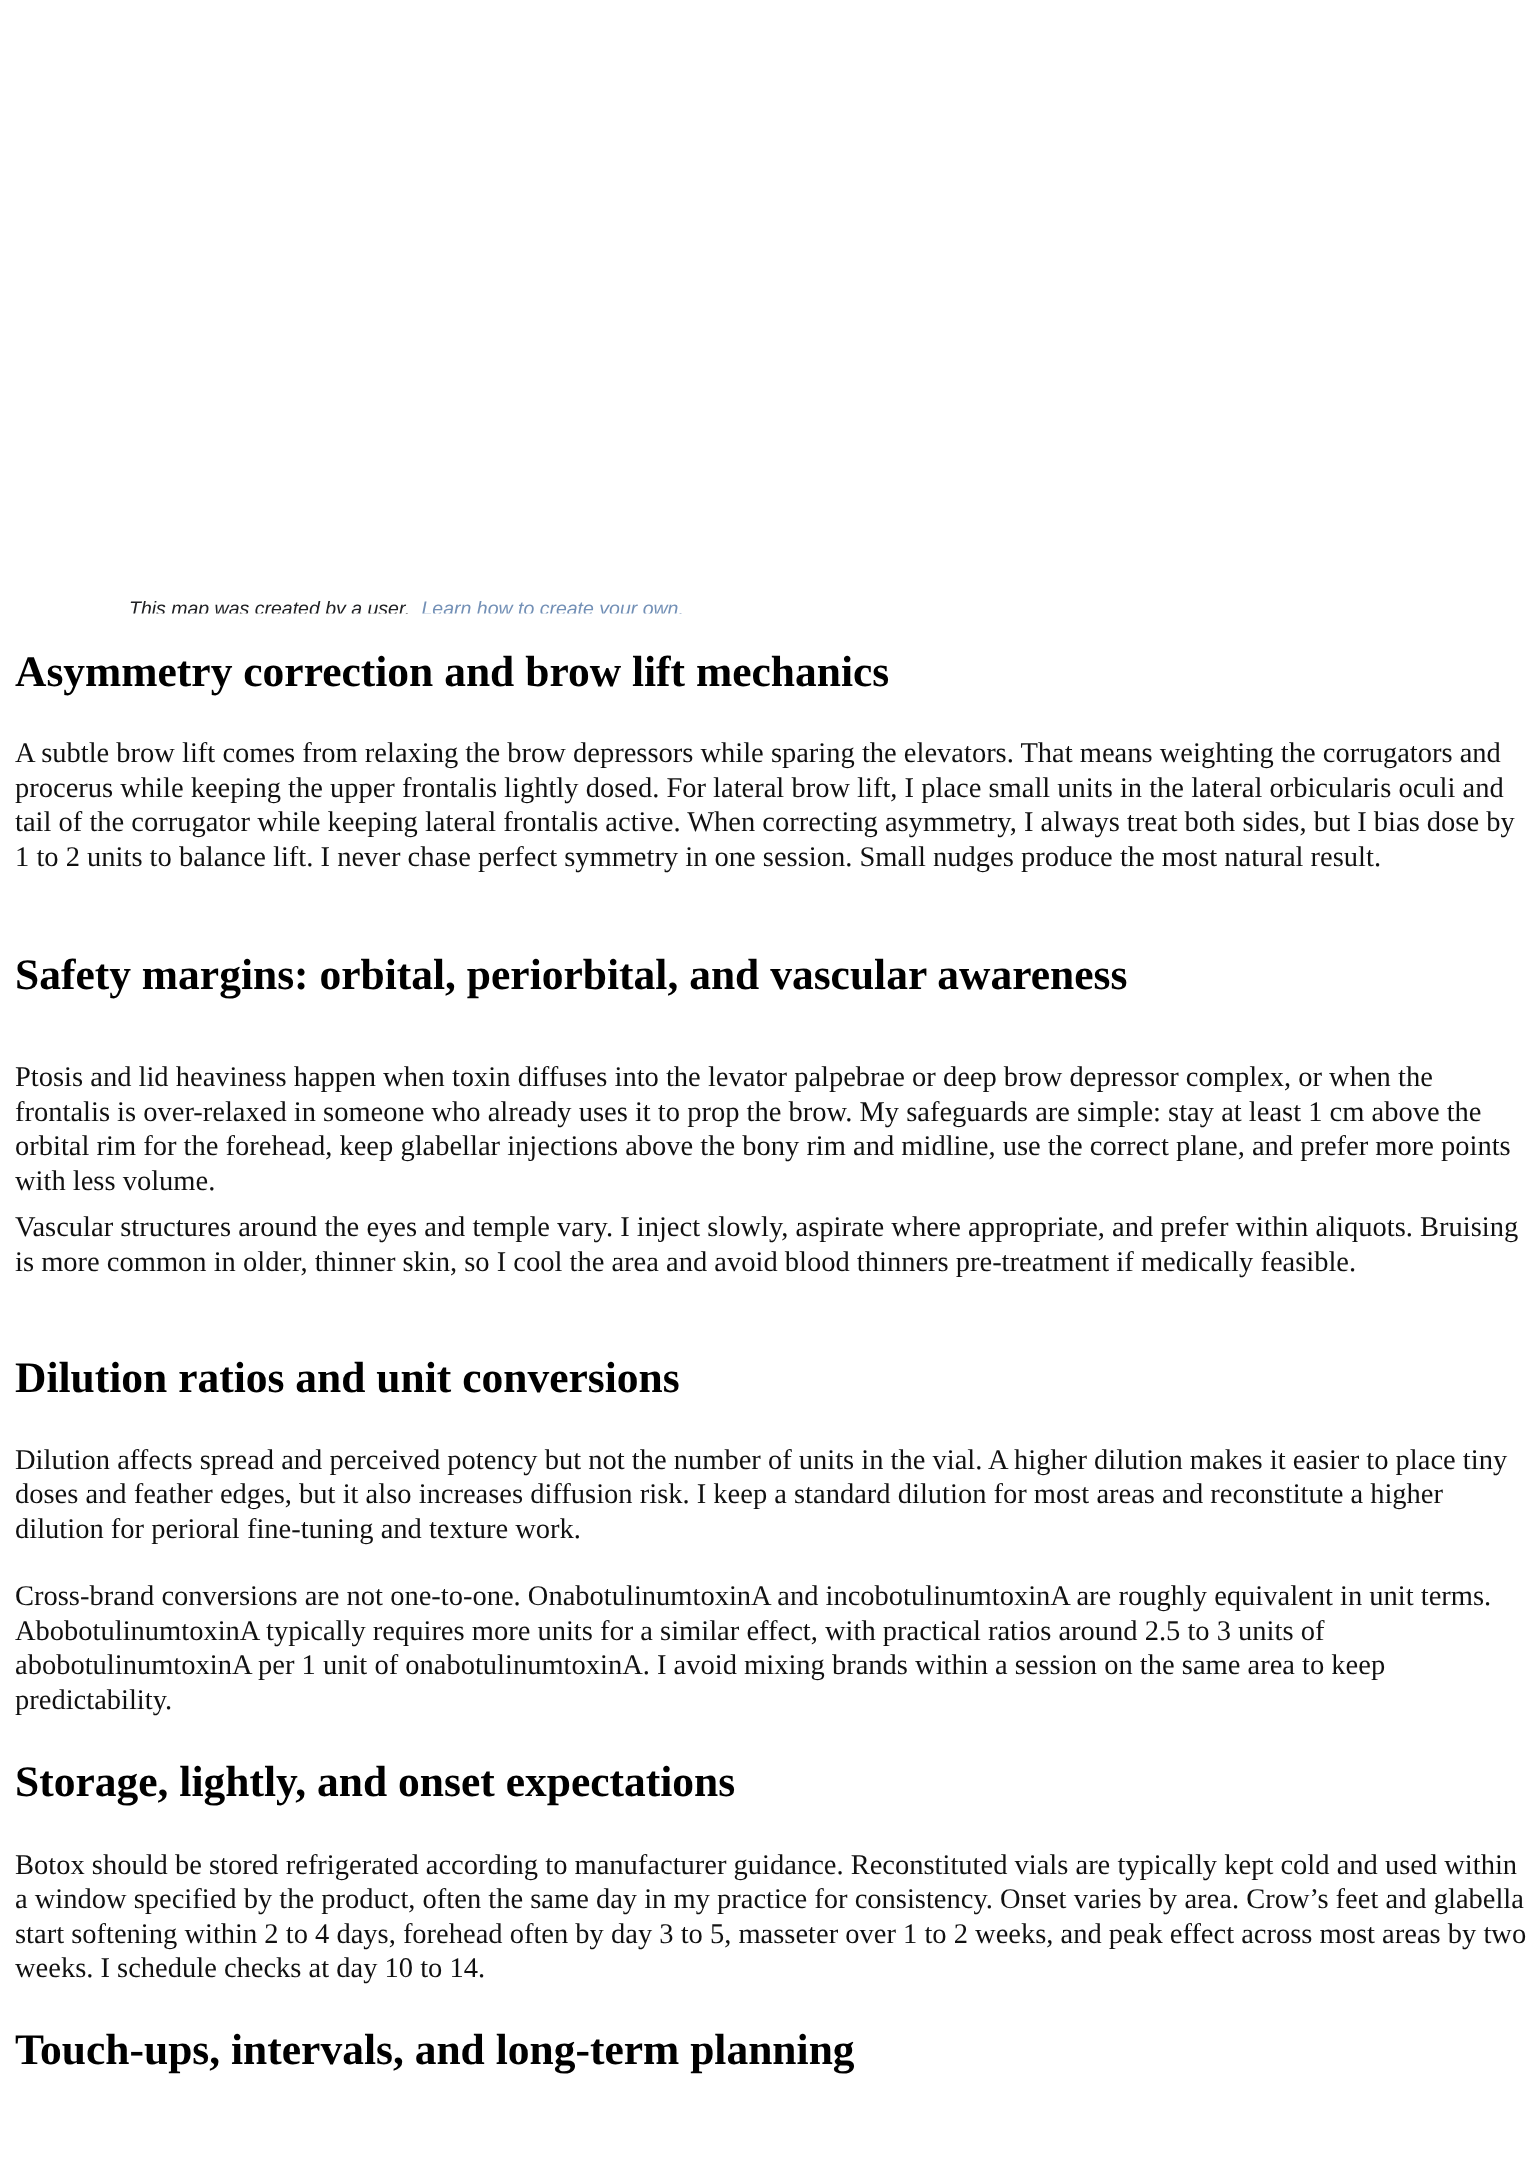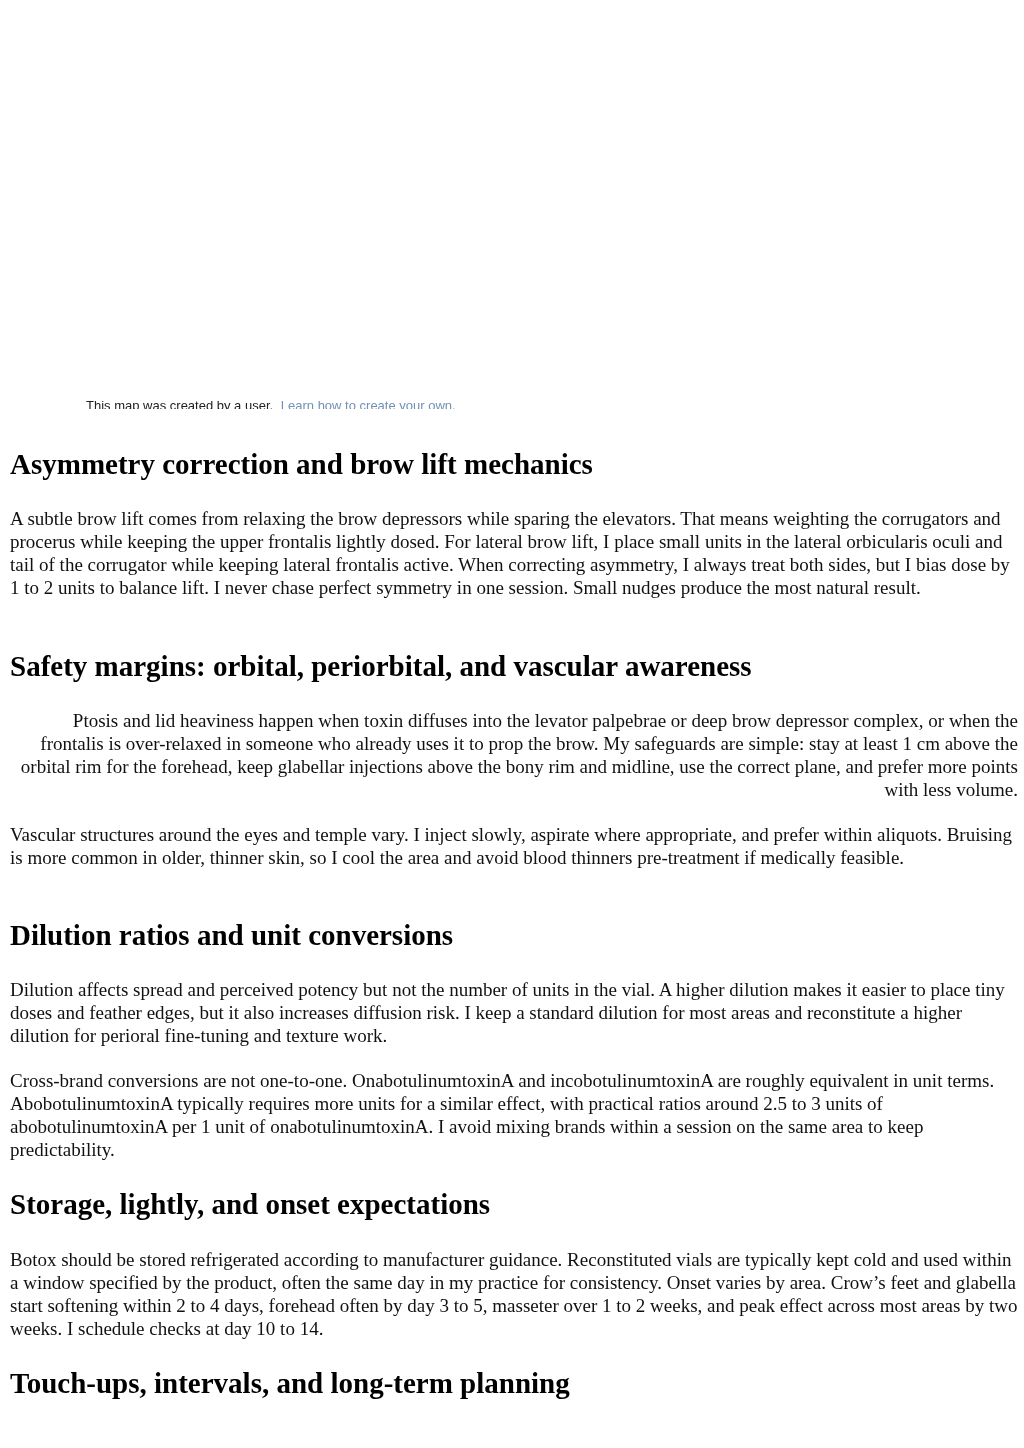--- a/index.html
+++ b/index.html
@@ -16,20 +16,21 @@
       position: relative;
     }
     .map-frame {
       position: absolute;
       left: 0;
       top: 0;
       width: 1024px;
       height: 409px;
       overflow: hidden;
       background: #ffffff;
+      font-style: italic;
     }
     .map-attribution {
       position: absolute;
       left: 86px;
       top: 398px;
       font-family: "Liberation Sans", "DejaVu Sans", sans-serif;
       font-size: 13px;
       line-height: 16px;
       white-space: nowrap;
       color: #202124;
@@ -55,21 +56,21 @@
       color: #000;
     }
     p {
       font-family: Liberation Serif, serif;
       font-size: 19px;
       line-height: 23px;
       margin: 0;
       color: #111;
     }
 
-    .block { position: absolute; left: 0; width: 1008px; margin-top: 16px; }
+    .block { position: absolute; left: 0; width: 1008px; }
   </style>
 </head>
 <body>
 
 <div class="map-frame">
   <div class="map-attribution">
     <span>This map was created by a user.</span>
     <a class="learn-link">Learn how to create your own.</a>
   </div>
 </div>
@@ -79,21 +80,21 @@
   <div class="block" style="top:5px;">
     <h2>Asymmetry correction and brow lift mechanics</h2>
   </div>
   <div class="block" style="top:65px;">
     <p>A subtle brow lift comes from relaxing the brow depressors while sparing the elevators. That means weighting the corrugators and procerus while keeping the upper frontalis lightly dosed. For lateral brow lift, I place small units in the lateral orbicularis oculi and tail of the corrugator while keeping lateral frontalis active. When correcting asymmetry, I always treat both sides, but I bias dose by 1 to 2 units to balance lift. I never chase perfect symmetry in one session. Small nudges produce the most natural result.</p>
   </div>
 
   <div class="block" style="top:207px;">
     <h2>Safety margins: orbital, periorbital, and vascular awareness</h2>
   </div>
-  <div class="block" style="top:267px;text-align:right;">
+  <div class="block" style="top:281px;">
     <p>Ptosis and lid heaviness happen when toxin diffuses into the levator palpebrae or deep brow depressor complex, or when the frontalis is over-relaxed in someone who already uses it to prop the brow. My safeguards are simple: stay at least 1 cm above the orbital rim for the forehead, keep glabellar injections above the bony rim and midline, use the correct plane, and prefer more points with less volume.</p>
   </div>
   <div class="block" style="top:381px;">
     <p>Vascular structures around the eyes and temple vary. I inject slowly, aspirate where appropriate, and prefer within aliquots. Bruising is more common in older, thinner skin, so I cool the area and avoid blood thinners pre-treatment if medically feasible.</p>
   </div>
 
   <div class="block" style="top:476px;">
     <h2>Dilution ratios and unit conversions</h2>
   </div>
   <div class="block" style="top:536px;">

